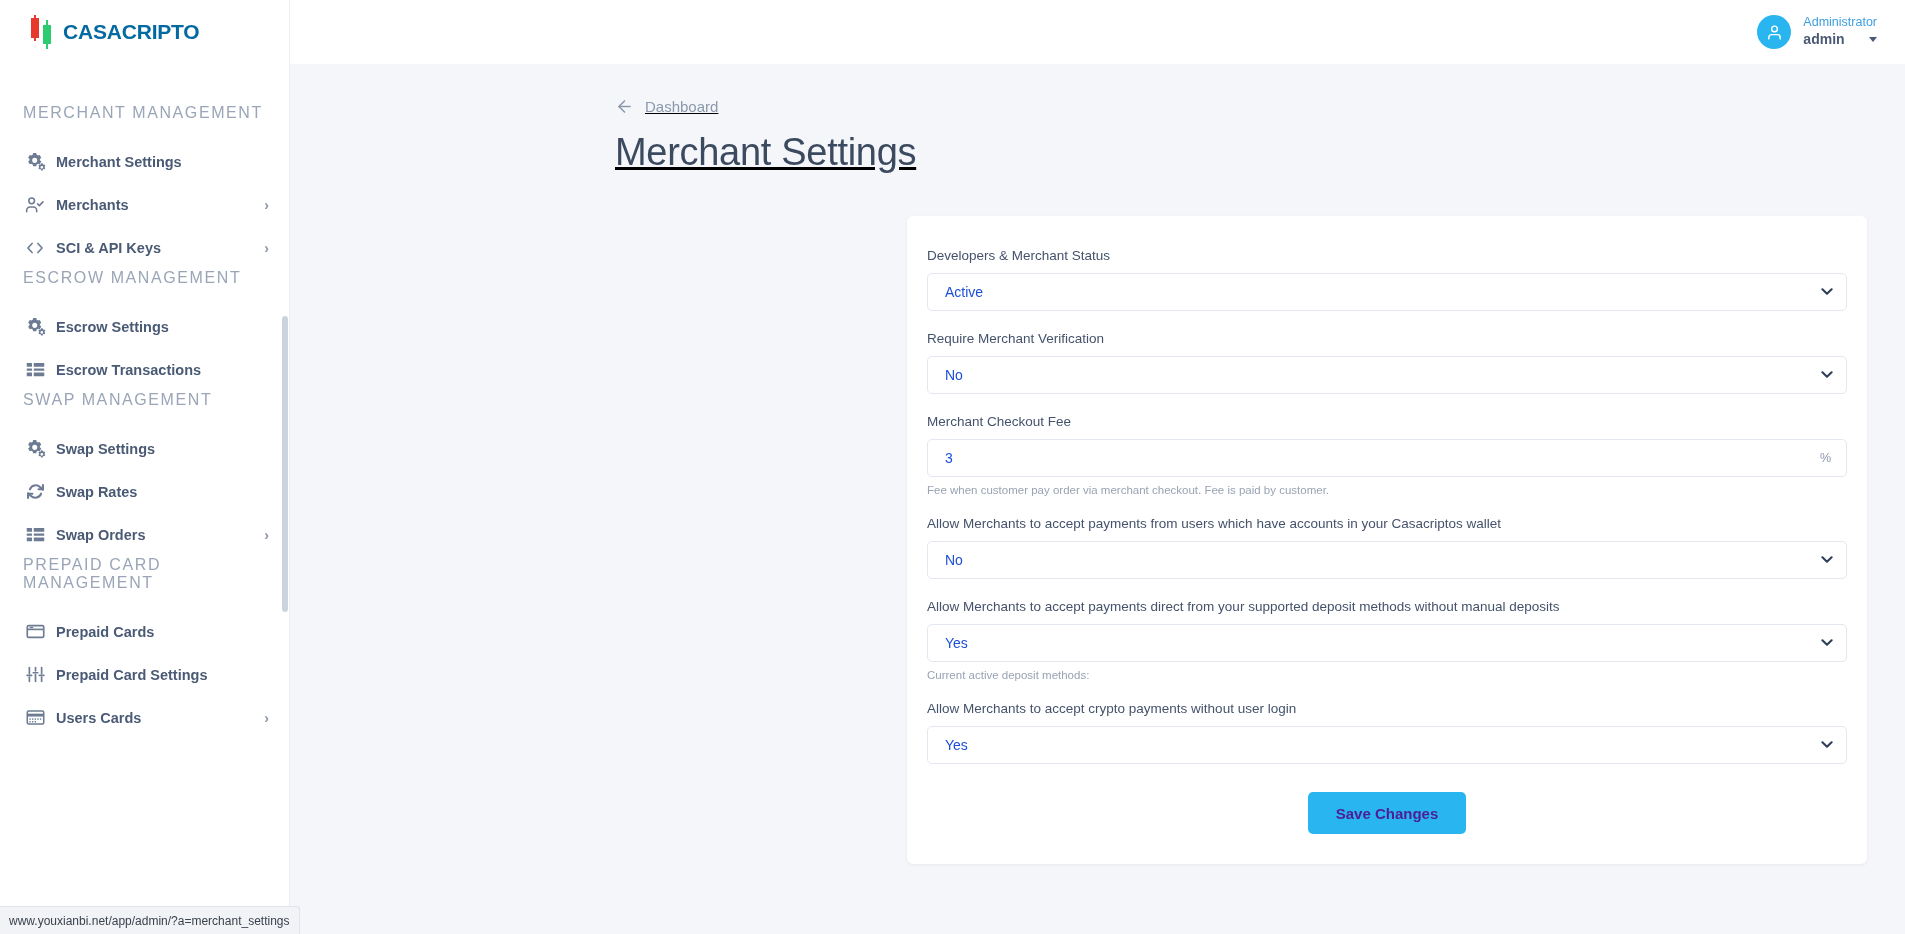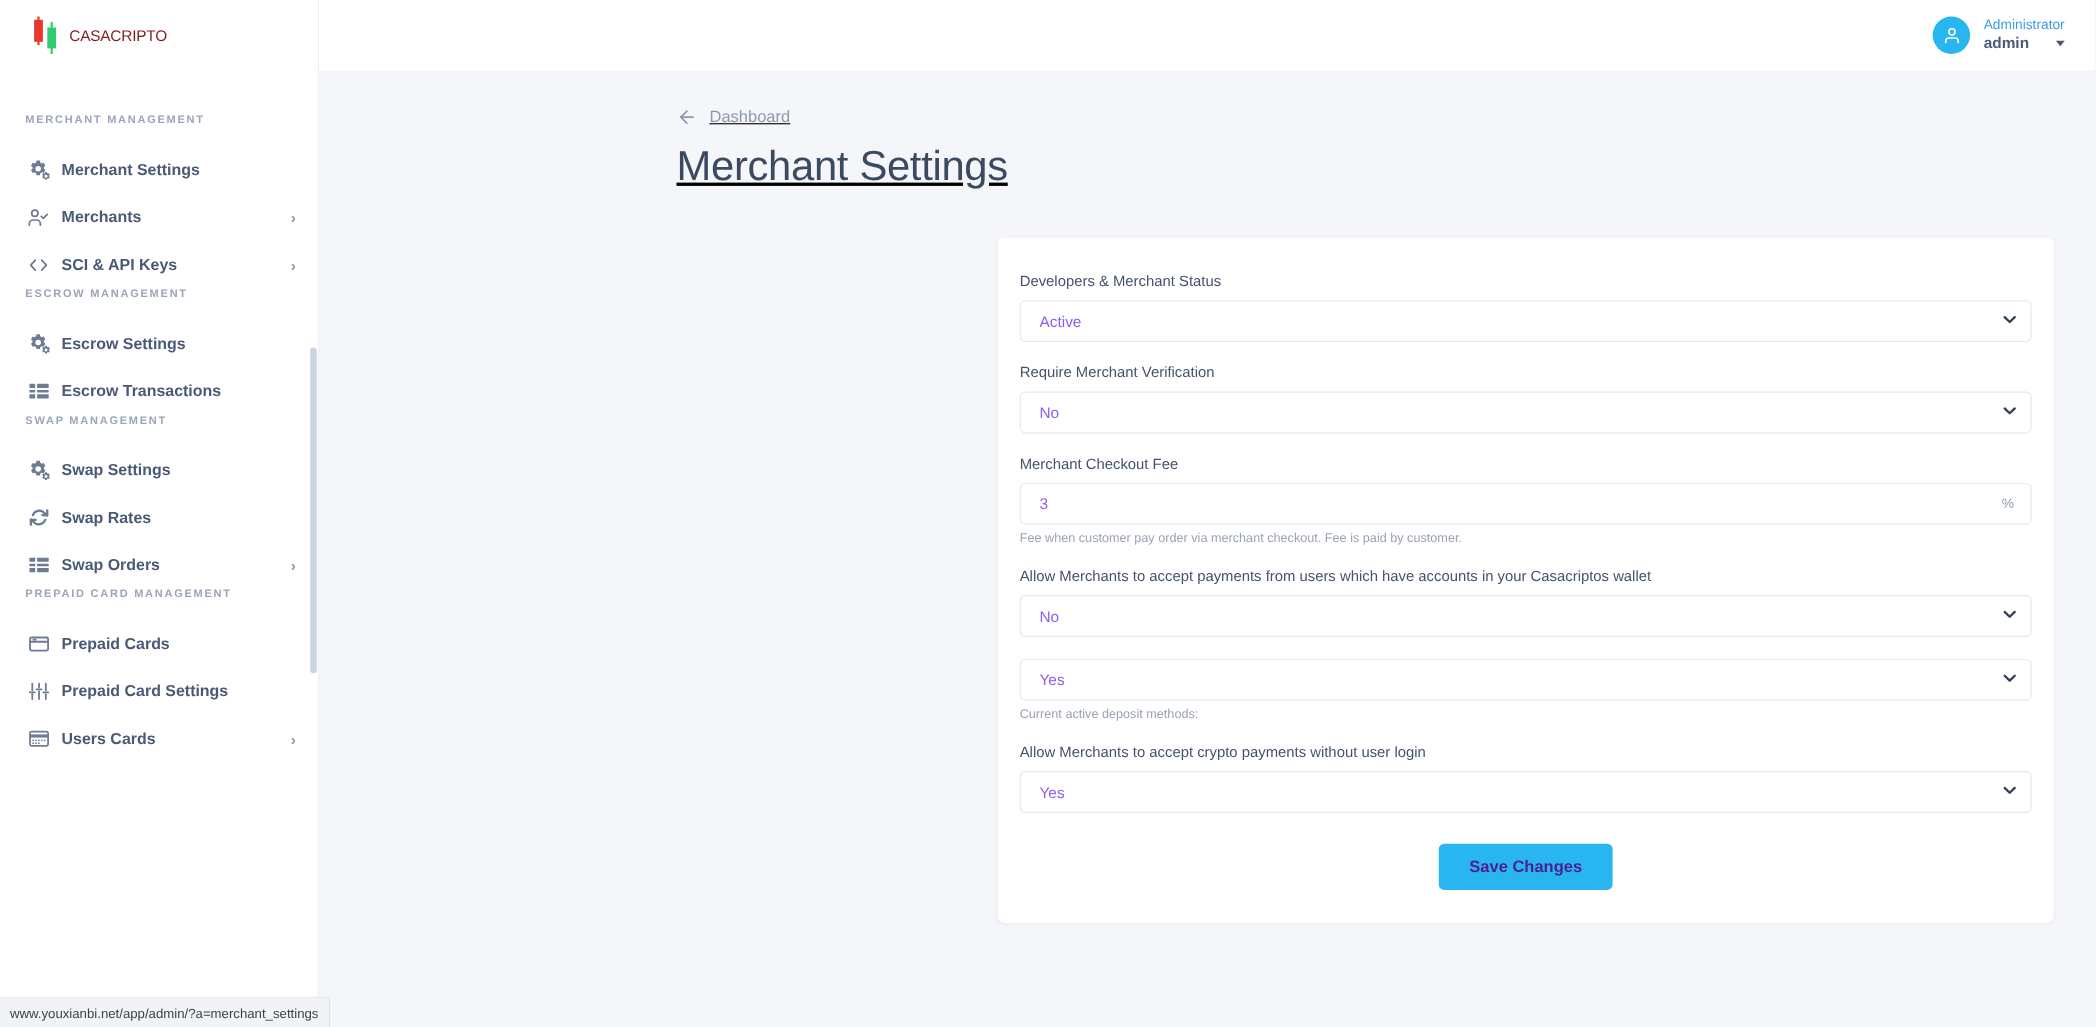--- a/index.html
+++ b/index.html
@@ -49,31 +49,31 @@
   .candle-green {
     position: absolute; left: 15px; top: 10px;
     width: 8px; height: 19px; background: #2ecc71;
   }
   .candle-green::before {
     content: ""; position: absolute;
     left: 3px; top: -5px; width: 2px; height: 29px;
     background: #2ecc71;
   }
   .logo-text {
-    font-size: 14px;
-    font-weight: normal;
+    font-size: 21px;
+    font-weight: bold;
     letter-spacing: -0.2px;
-    color: #7f1d1d;
+    color: #0369a1;
   }
 
   .nav { padding-top: 40px; }
   .nav-section {
-    font-size: 10px;
+    font-size: 16px;
     letter-spacing: 1.6px;
-    font-weight: bold;
+    font-weight: normal;
     color: #9aa5b7;
     padding: 0 0 0 23px;
     margin-bottom: 18px;
   }
   .nav-section.spaced { }
 
   .nav-item {
     display: flex;
     align-items: center;
     height: 43px;
@@ -211,21 +211,21 @@
     width: 920px;
   }
   select.input, input.input {
     width: 920px;
     height: 38px;
     border: 1px solid #e3e7ef;
     border-radius: 5px;
     background: #fff;
     font-family: "Liberation Sans", sans-serif;
     font-size: 14px;
-    color: #8b5cf6;
+    color: #1d4ed8;
     padding: 0 34px 0 17px;
     outline: none;
     appearance: none;
     -webkit-appearance: none;
   }
   .sel-caret {
     position: absolute;
     right: 14px; top: 50%;
     transform: translateY(-50%);
     pointer-events: none;
@@ -490,20 +490,21 @@
             <div class="control"><input class="input" type="text" value="3" style=""><span class="unit">%</span></div>
             <div class="helper">Fee when customer pay order via merchant checkout. Fee is paid by customer.</div>
           </div>
           <div class="field">
             <label class="field-label">Allow Merchants to accept payments from users which have accounts in your Casacriptos wallet</label>
             <div class="control"><select class="input"><option>No</option><option>Yes</option></select><span class="sel-caret"><svg width="12" height="8" viewBox="0 0 12 8" fill="none" stroke="currentColor" stroke-width="2.1" stroke-linecap="round" stroke-linejoin="round">
                   <polyline points="1.4 1.8 6 6.2 10.6 1.8"></polyline>
                 </svg></span></div>
           </div>
           <div class="field">
+            <label class="field-label">Allow Merchants to accept payments direct from your supported deposit methods without manual deposits</label>
             <div class="control"><select class="input"><option>Yes</option><option>No</option></select><span class="sel-caret"><svg width="12" height="8" viewBox="0 0 12 8" fill="none" stroke="currentColor" stroke-width="2.1" stroke-linecap="round" stroke-linejoin="round">
                   <polyline points="1.4 1.8 6 6.2 10.6 1.8"></polyline>
                 </svg></span></div>
             <div class="helper">Current active deposit methods:</div>
           </div>
           <div class="field">
             <label class="field-label">Allow Merchants to accept crypto payments without user login</label>
             <div class="control"><select class="input"><option>Yes</option><option>No</option></select><span class="sel-caret"><svg width="12" height="8" viewBox="0 0 12 8" fill="none" stroke="currentColor" stroke-width="2.1" stroke-linecap="round" stroke-linejoin="round">
                   <polyline points="1.4 1.8 6 6.2 10.6 1.8"></polyline>
                 </svg></span></div>

